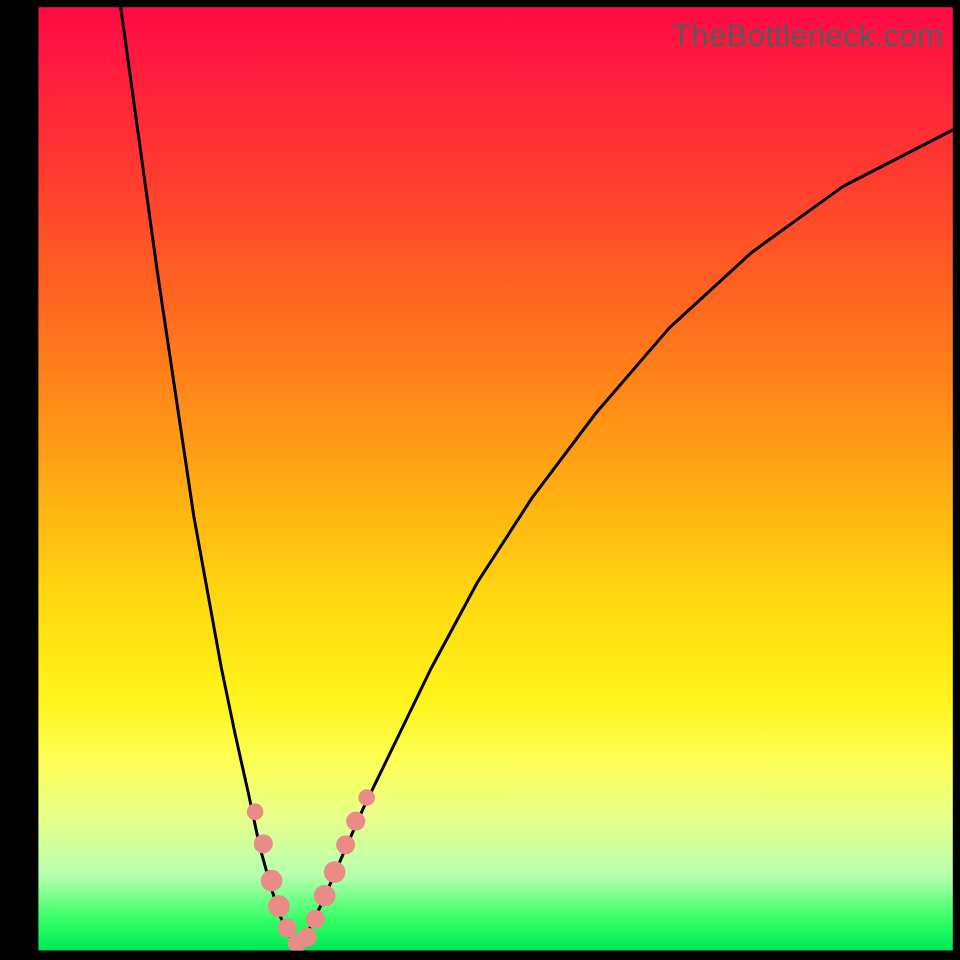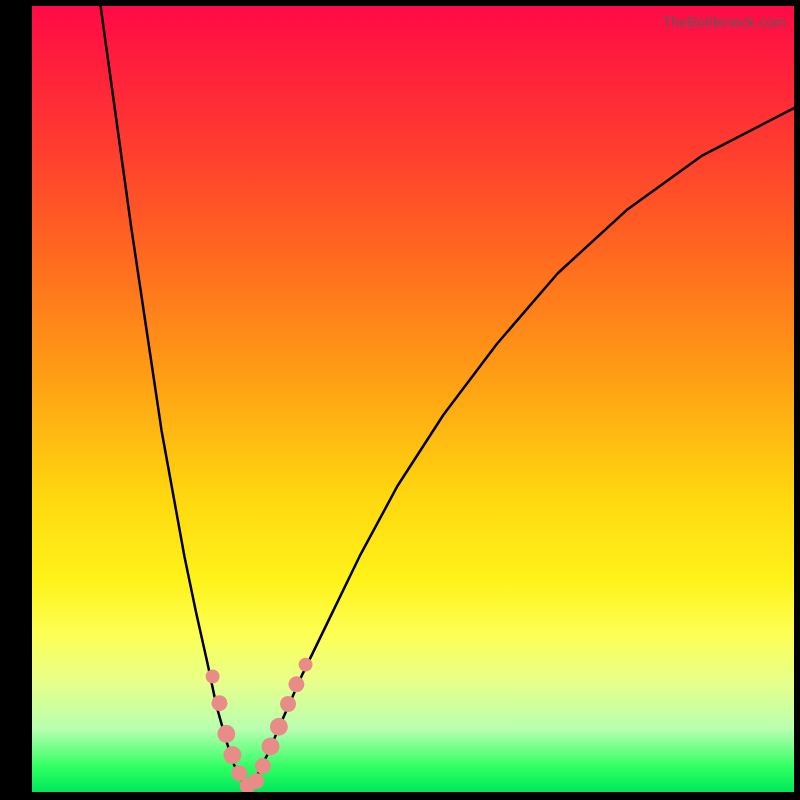--- a/index.html
+++ b/index.html
@@ -44,21 +44,21 @@
     left: 0;
     top: 0;
     width: 762px;
     height: 786px;
   }
   .watermark {
     position: absolute;
     top: 8px;
     right: 8px;
     color: #5a5a5a;
-    font-size: 14px;
+    font-size: 26px;
     font-weight: 500;
     letter-spacing: 0.2px;
     user-select: none;
     pointer-events: none;
   }
 </style>
 </head>
 <body>
 
 <div class="frame">

